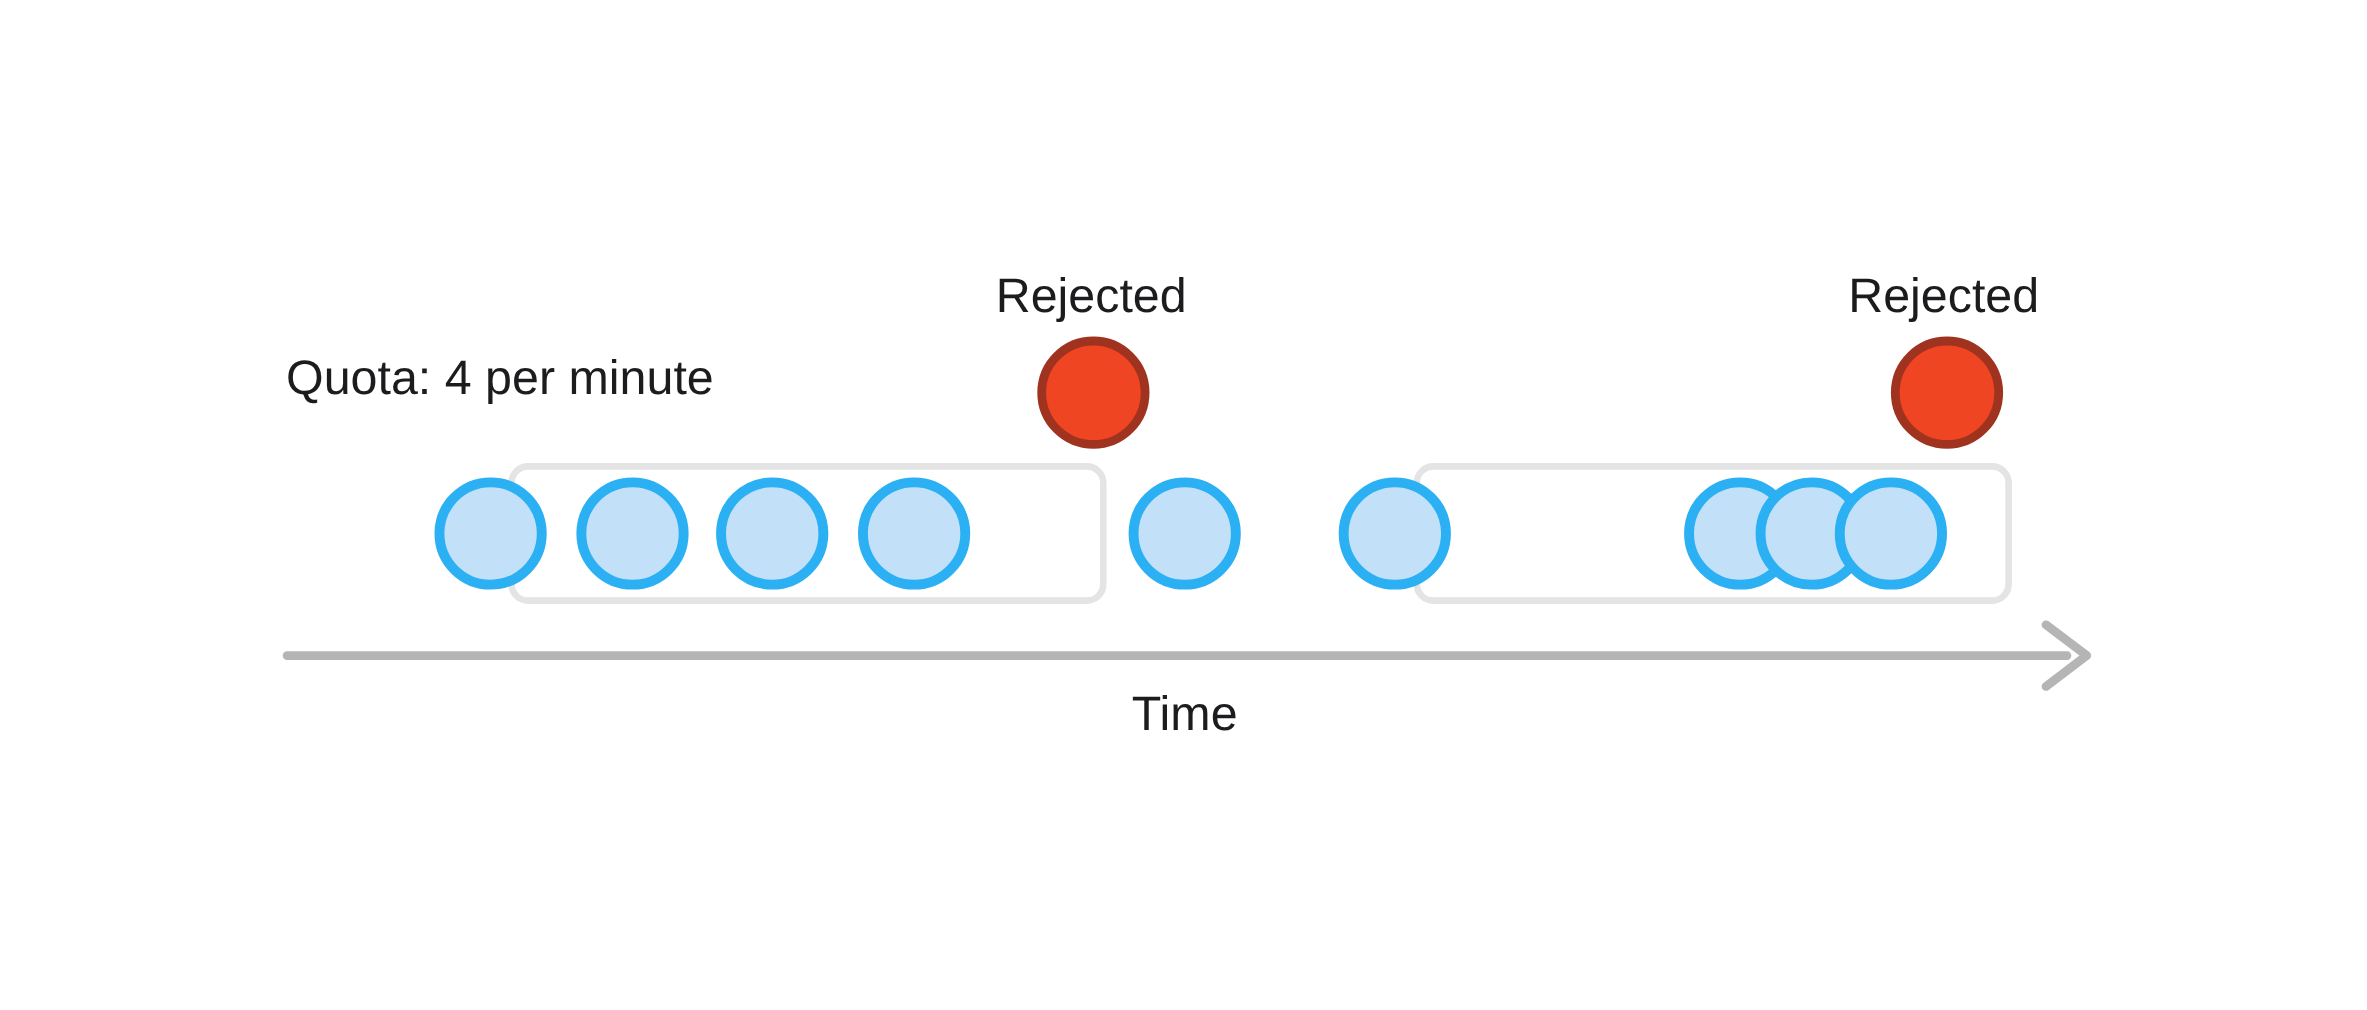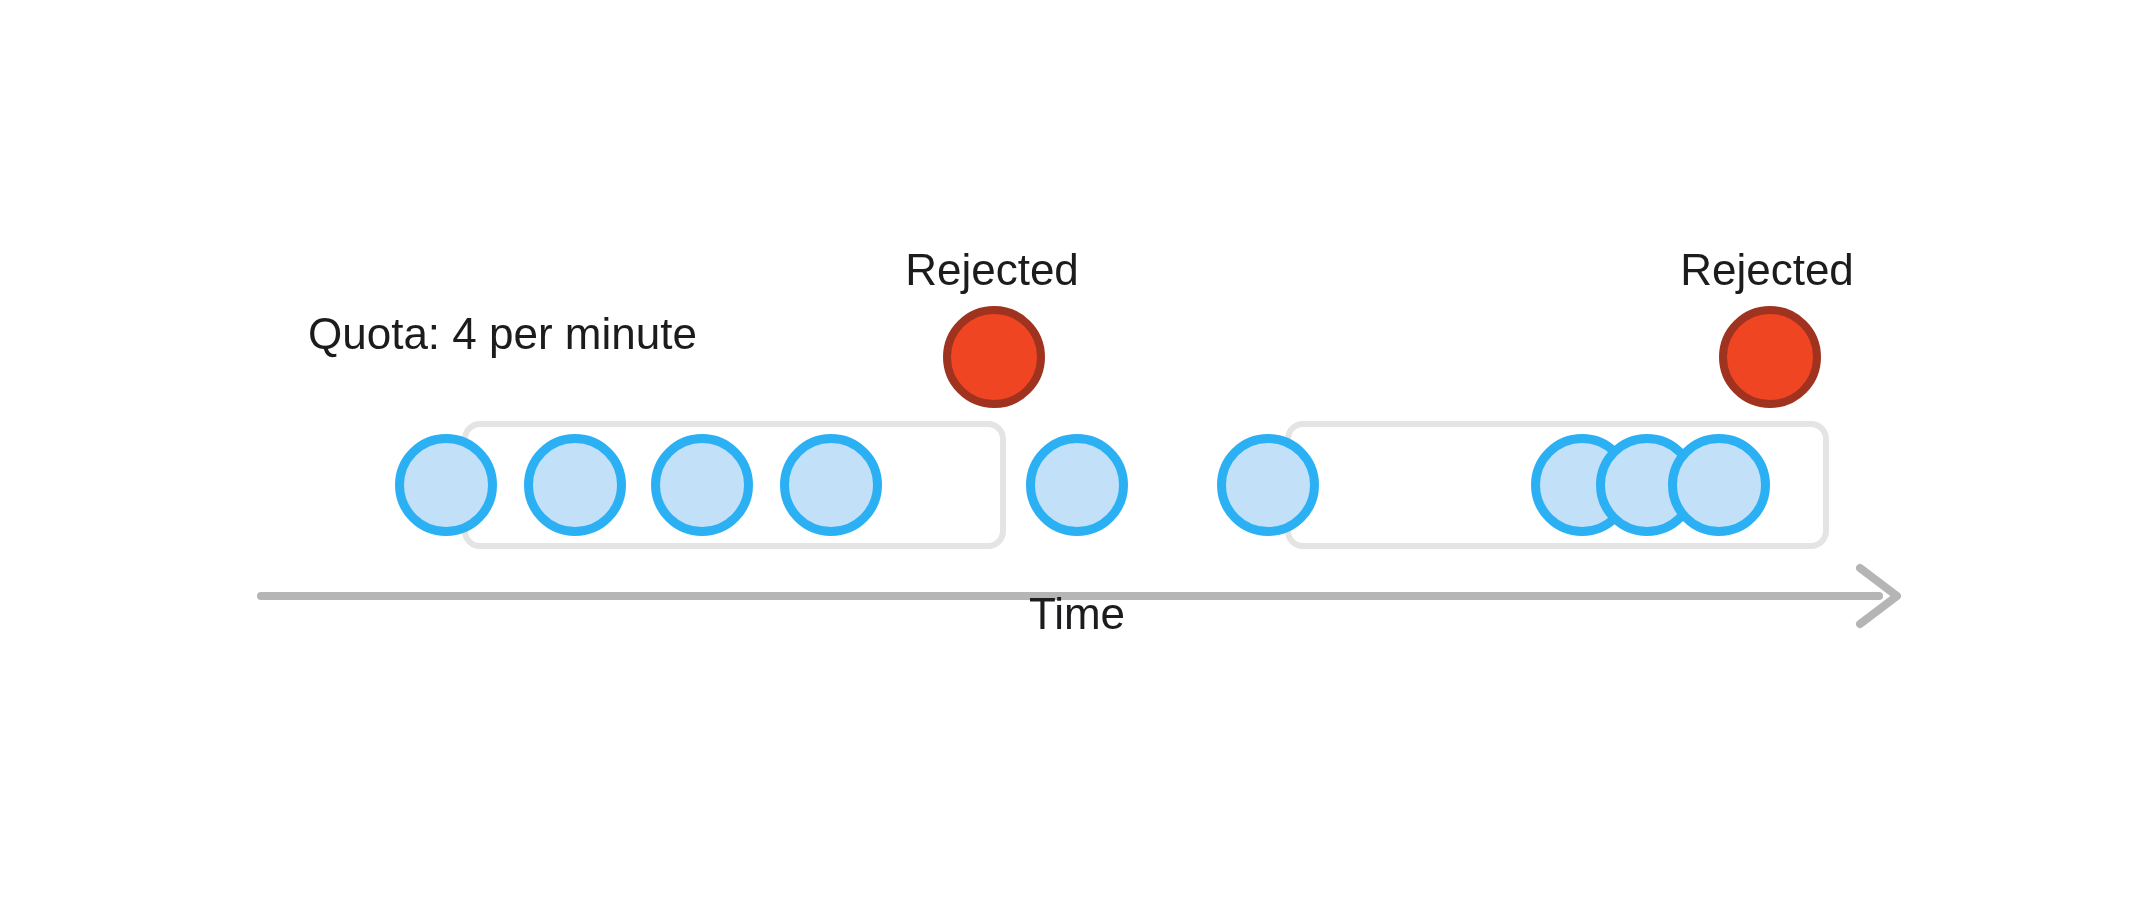--- a/index.html
+++ b/index.html
@@ -18,32 +18,31 @@
   }
   .label {
     position: absolute;
     font-size: 44px;
     line-height: 40px;
     white-space: nowrap;
     color: var(--text, #1c1c1e);
   }
   .quota-label {
     left: 260px;
-    top: 314px;
-    margin-left: 48px;
+    top: 324px;
   }
   .rejected-label {
     top: 250px;
     transform: translateX(-50%);
   }
   .rejected-label.r1 { left: 992px; }
   .rejected-label.r2 { left: 1767px; }
   .time-label {
     left: 1077px;
-    top: 594px;
+    top: 630px;
     transform: translateX(-50%);
   }
   .window {
     position: absolute;
     top: 421px;
     width: 544px;
     height: 128px;
     box-sizing: border-box;
     background: #ffffff;
     border: 6px solid var(--window-border, #e4e4e4);

